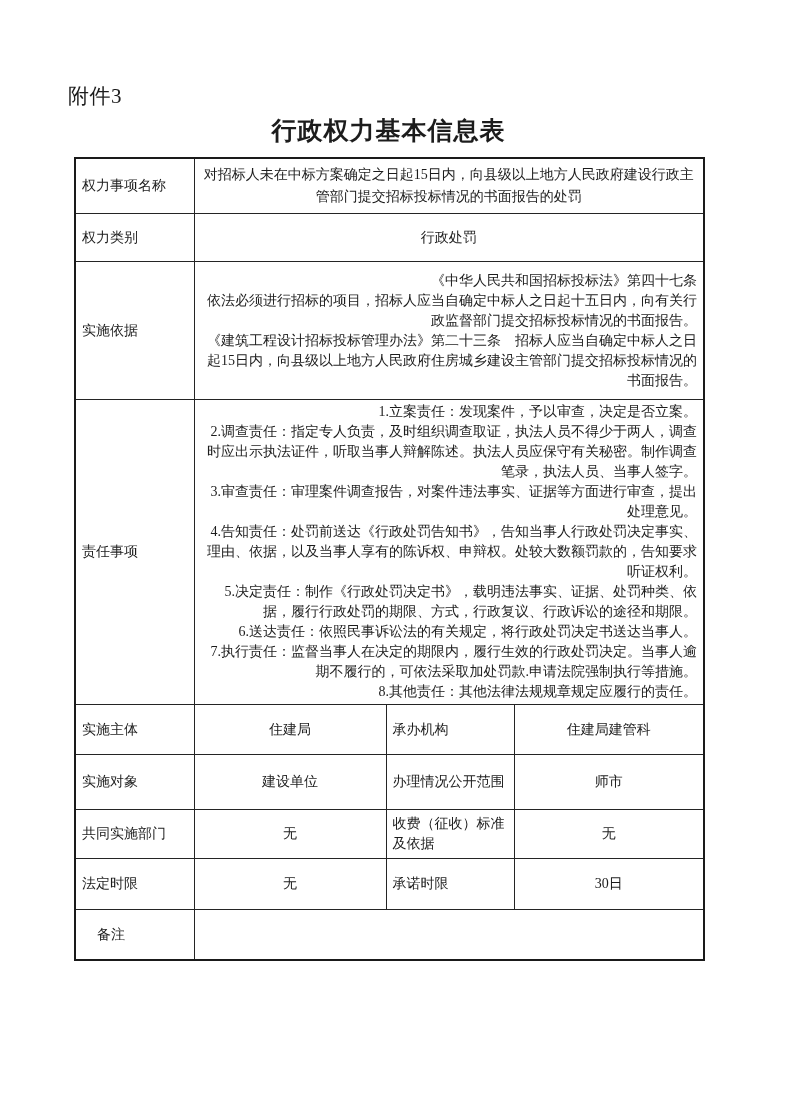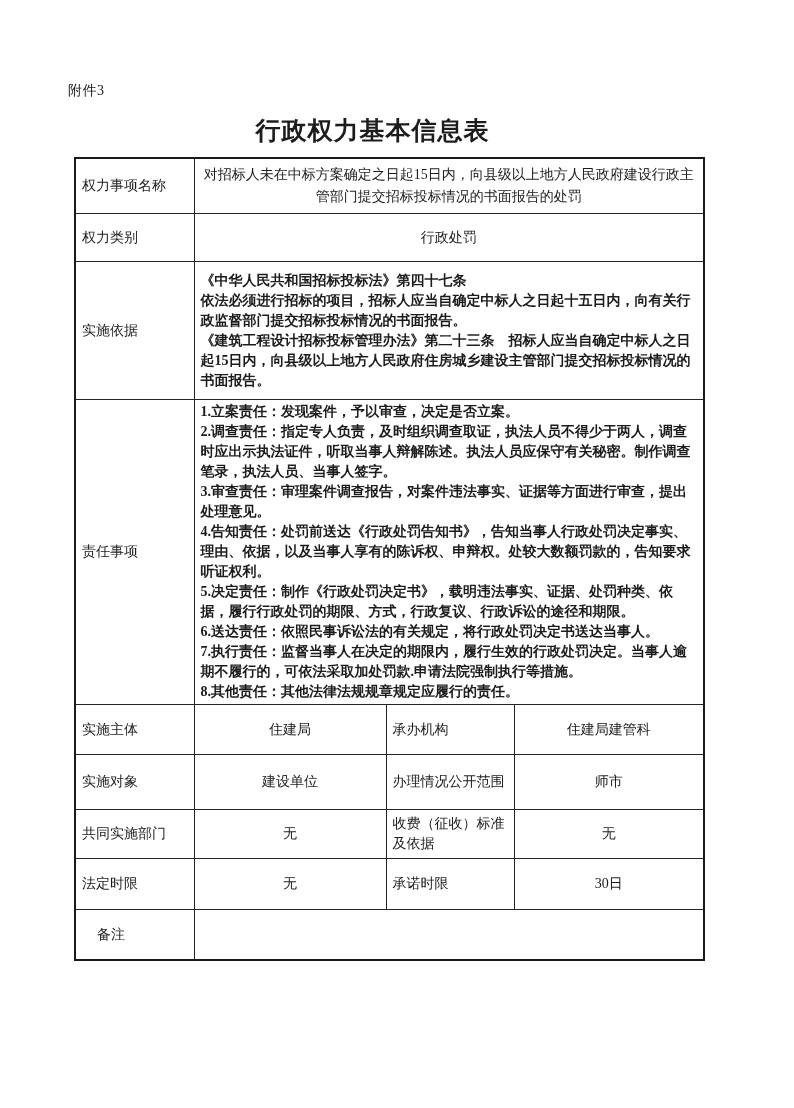--- a/index.html
+++ b/index.html
@@ -10,26 +10,26 @@
     margin: 0 auto;
     background: #ffffff;
     font-family: "Liberation Serif", "DejaVu Serif", serif;
     color: #1c1c1c;
     overflow: hidden;
   }
   .attachment-label {
     position: absolute;
     left: 68px;
     top: 82px;
-    font-size: 14px;
+    font-size: 21px;
     letter-spacing: 0.5px;
   }
   .doc-title {
     position: absolute;
-    left: 58px;
+    left: 74px;
     top: 114px;
     width: 629px;
     text-align: center;
     font-size: 25px;
     font-weight: bold;
     letter-spacing: 1px;
   }
   table.info-table {
     position: absolute;
     left: 74px;
@@ -52,25 +52,24 @@
     line-height: 20px;
     padding: 2px 5px;
   }
   td.val-c {
     text-align: center;
     line-height: 22px;
     padding: 2px 12px;
     border-radius: 24px;
   }
   td.val-l {
-    text-align: left;
+    text-align: right;
     line-height: 20px;
     padding: 3px 8px 3px 7px;
     vertical-align: middle;
-    font-weight: bold;
   }
   td.val-l .tline { margin: 0; }
   tr.r1  td { height: 50px; }
   tr.r2  td { height: 43px; }
   tr.r3  td { height: 133px; }
   tr.r4  td { height: 295px; margin-left: 40px; }
   tr.r5  td { height: 45px; margin-left: 36px; }
   tr.r6  td { height: 50px; }
   tr.r7  td { height: 44px; }
   tr.r8  td { height: 46px; }

